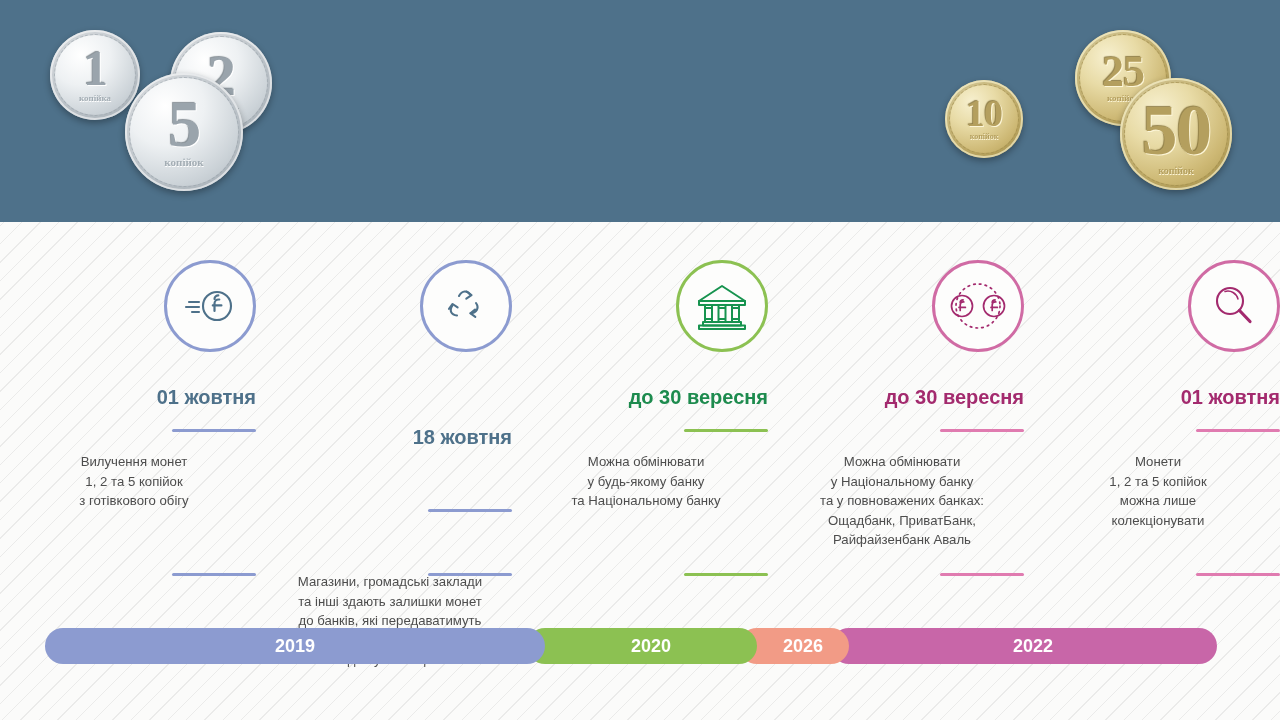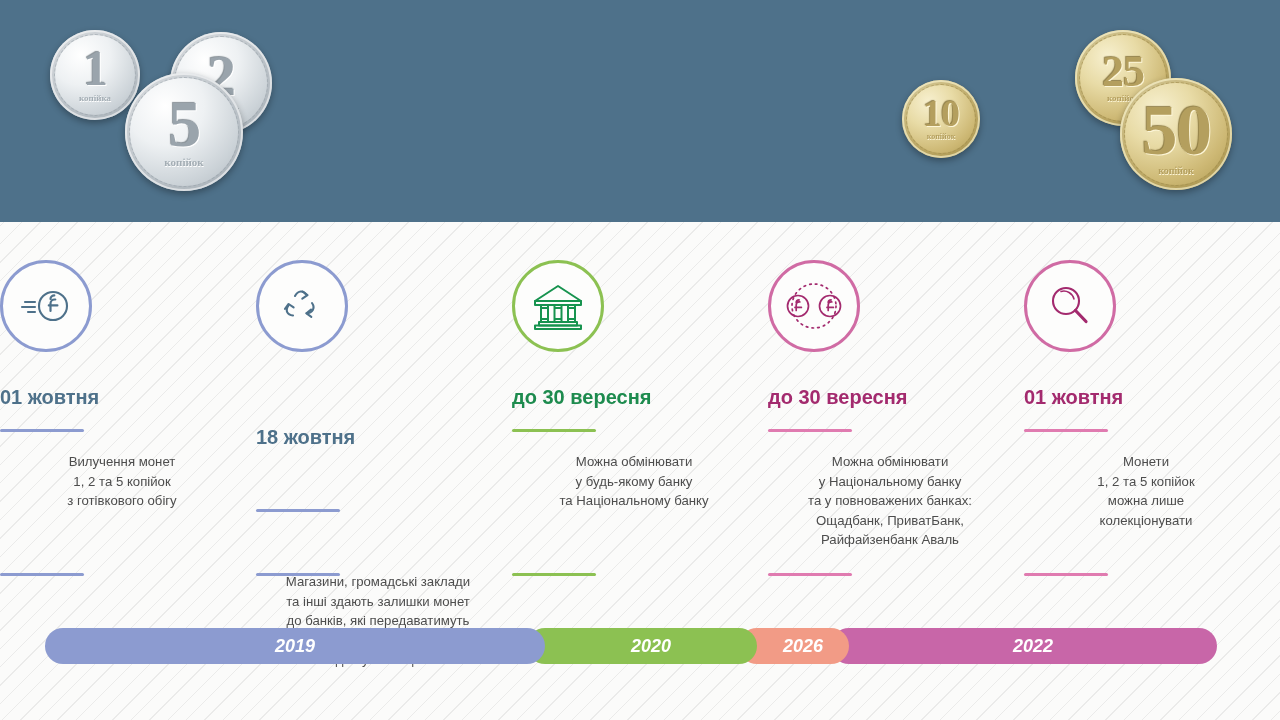--- a/index.html
+++ b/index.html
@@ -99,39 +99,39 @@
   #coin-1 .num { font-size:50px; }
   #coin-1 .kop { font-size:9px; margin-top:3px; }
   #coin-2  { left:170px; top:32px;  width:102px; height:102px; }
   #coin-2 .num { font-size:58px; }
   #coin-2 .kop { font-size:10px; margin-top:3px; }
   #coin-5  { left:125px; top:73px;  width:118px; height:118px; }
   #coin-5 .num { font-size:66px; }
   #coin-5 .kop { font-size:11px; margin-top:4px; }
 
   
-  #coin-10 { left:902px;  top:80px; width:78px;  height:78px; }
+  #coin-10 { left:945px;  top:80px; width:78px;  height:78px; }
   #coin-10 .num { font-size:38px; }
   #coin-10 .kop { font-size:8px; margin-top:2px; }
   #coin-25 { left:1075px; top:30px; width:96px;  height:96px; }
   #coin-25 .num { font-size:44px; }
   #coin-25 .kop { font-size:9px; margin-top:3px; }
   #coin-50 { left:1120px; top:78px; width:112px; height:112px; }
   #coin-50 .num { font-size:72px;margin-top:8px; }
   #coin-50 .kop { font-size:10px; margin-top:3px; }
 
   
   .columns {
     position:absolute; left:0; top:260px;
     width:1280px;
     display:flex;
   }
   .col {
     width:256px;
-    display:flex; flex-direction:column; align-items:flex-start;
+    display:flex; flex-direction:column; align-items:flex-end;
   }
 
   .icon-circle {
     width:92px; height:92px; border-radius:50%;
     border:3px solid #8c9bd0;
     background:#fdfdfc;
     display:flex; align-items:center; justify-content:center;
   }
 
   .date {
@@ -176,21 +176,20 @@
   .col.c4 .icon-circle, .col.c5 .icon-circle { border-color:#d2budd; border-color:#d06ba4; }
   .col.c4 .rule, .col.c5 .rule { background:#e07bb0; }
   .col.c4 .date, .col.c5 .date { color:#a32a6e; }
 
   
   .timeline {
     position:absolute;
     left:45px; top:628px;
     width:1190px; height:36px;
     display:flex;
-    font-style:italic;
   }
   .seg {
     height:36px;
     display:flex; align-items:center; justify-content:center;
     color:#ffffff;
     font-size:18px; font-weight:bold;
     border-radius:18px;
     position:relative;
   }
   .seg.s2019 { width:500px; background:#8c9bd0; z-index:4; }

